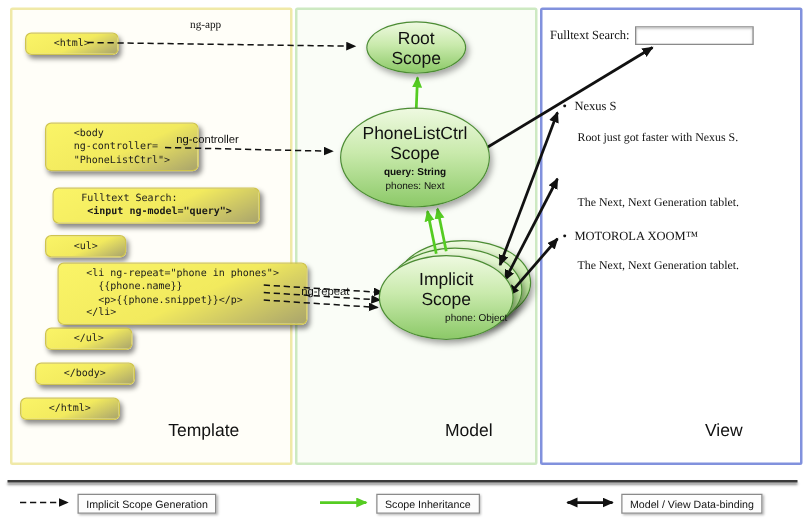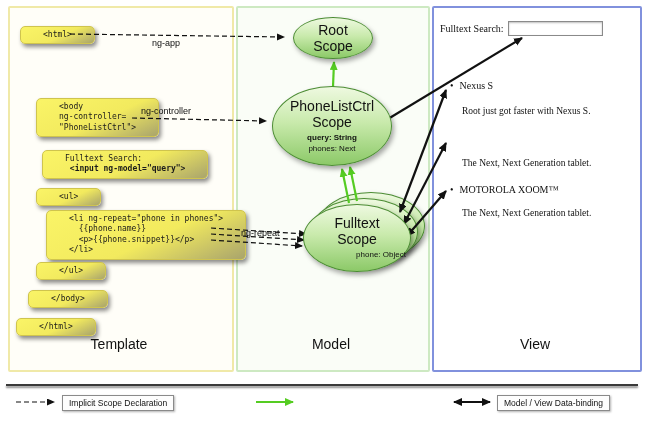--- a/index.html
+++ b/index.html
@@ -4,21 +4,21 @@
 <style>
   html,body{margin:0;padding:0;background:#fff;}
   .stage{position:relative;width:645px;height:425px;background:#fff;overflow:hidden;
          font-family:"Liberation Sans",sans-serif;}
 
   
   .panel{position:absolute;top:6px;height:362px;border-radius:2px;}
   .panel-template{left:8px;width:222px;border:2px solid #f0e9a8;background:#fffef8;}
   .panel-model{left:236px;width:190px;border:2px solid #cde9c2;background:#fafdf7;}
   .panel-view{left:432px;width:206px;border:2px solid #8191dd;background:#ffffff;}
-  .panel-label{position:absolute;top:336px;text-align:center;font-size:14px;color:#111;}
+  .panel-label{position:absolute;top:336px;text-align:center;font-size:14px;color:#111;padding-left:44px;}
 
   
   .code-box{position:absolute;
     background:linear-gradient(155deg,#faf467 0%,#f2ea5e 55%,#a9a46c 100%);
     border:1px solid #cfc44e;border-radius:5px;
     box-shadow:2px 3px 4px rgba(0,0,0,.45);
     padding:3px 22px;font-family:"DejaVu Sans Mono",monospace;
     font-size:8px;line-height:1.3;color:#1a1a1a;z-index:3;}
   .code-line{white-space:pre;}
   .box-fulltext .code-line:nth-child(2){font-weight:bold;}
@@ -144,56 +144,57 @@
   </div>
 
   <div class="code-box" style="left:28px;top:290px;">
     <div class="code-line">&lt;/body&gt;</div>
   </div>
 
   <div class="code-box" style="left:16px;top:318px;">
     <div class="code-line">&lt;/html&gt;</div>
   </div>
 
-  <div class="arrow-label" style="left:152px;top:38px;">ng-app</div>
+  <div class="arrow-label" style="left:152px;top:14px;font-family:Liberation Serif, serif;">ng-app</div>
   <div class="arrow-label" style="left:141px;top:106px;">ng-controller</div>
   <div class="arrow-label" style="left:241px;top:228px;">ng-repeat</div>
 
   <div class="scope" style="left:293px;top:17px;width:78px;height:40px;">
     <div class="scope-name">Root</div>
     <div class="scope-name">Scope</div>
   </div>
 
   <div class="scope" style="left:272px;top:86px;width:118px;height:78px;">
     <div class="scope-name">PhoneListCtrl</div>
     <div class="scope-name">Scope</div>
     <div class="scope-prop bold">query: String</div>
     <div class="scope-prop">phones: Next</div>
   </div>
 
   <div class="scope scope-back" style="left:317px;top:192px;width:106px;height:66px;"></div>
   <div class="scope scope-back" style="left:310px;top:198px;width:106px;height:66px;"></div>
   <div class="scope" style="left:303px;top:204px;width:106px;height:66px;">
-    <div class="scope-name">Fulltext</div>
+    <div class="scope-name">Implicit</div>
     <div class="scope-name">Scope</div>
     <div class="scope-prop" style="margin-top:3px;padding-left:48px;">phone: Object</div>
   </div>
 
   <div class="view-search-label">Fulltext Search:</div>
   <div class="view-search-input"></div>
 
   <div class="view-item" style="top:80px;">
     <span class="bullet">•</span><span class="vi-title">Nexus S</span>
   </div>
   <div class="view-sub" style="top:106px;">Root just got faster with Nexus S.</div>
 
   <div class="view-sub" style="top:158px;">The Next, Next Generation tablet.</div>
 
   <div class="view-item" style="top:184px;">
     <span class="bullet">•</span><span class="vi-title">MOTOROLA XOOM™</span>
   </div>
   <div class="view-sub" style="top:208px;">The Next, Next Generation tablet.</div>
 
   <div class="legend-divider"></div>
-  <div class="legend-box" style="left:62px;">Implicit Scope Declaration</div>
+  <div class="legend-box" style="left:62px;">Implicit Scope Generation</div>
+  <div class="legend-box" style="left:301px;">Scope Inheritance</div>
   <div class="legend-box" style="left:497px;">Model / View Data-binding</div>
 
 </div>
 
 </body></html>

